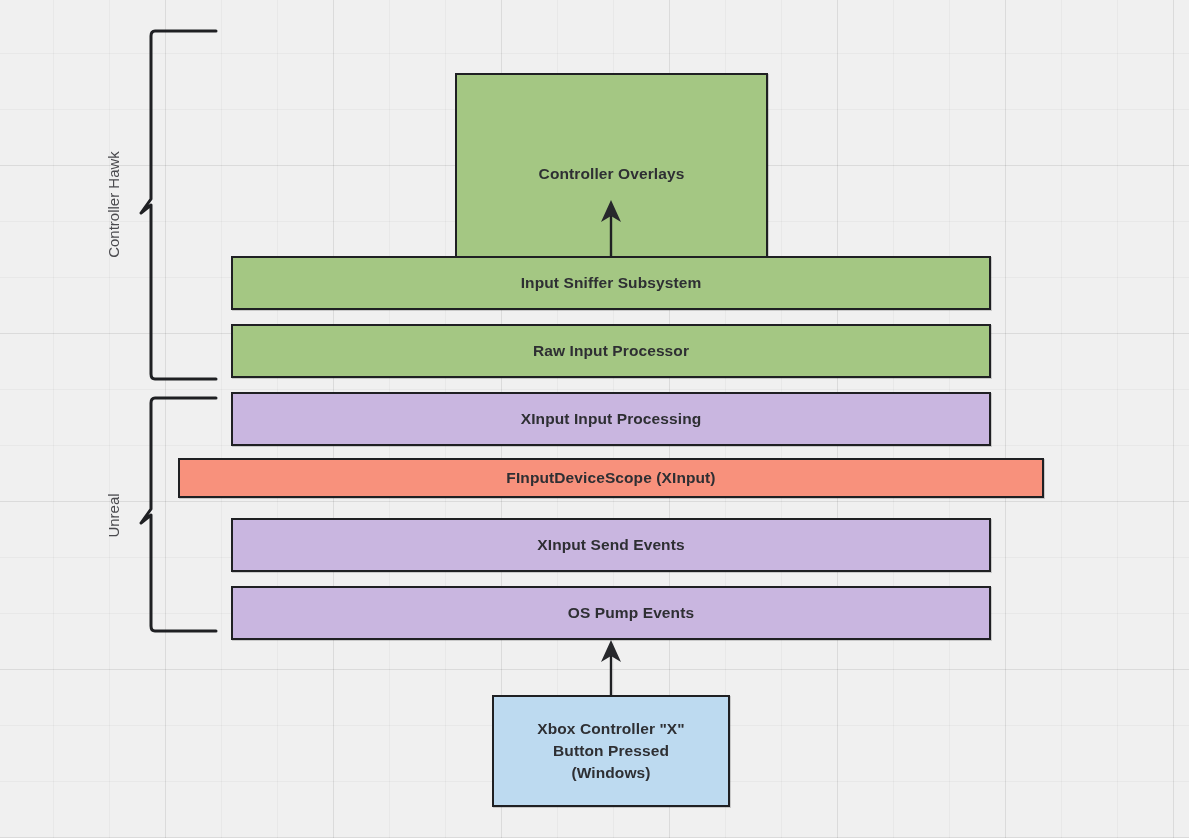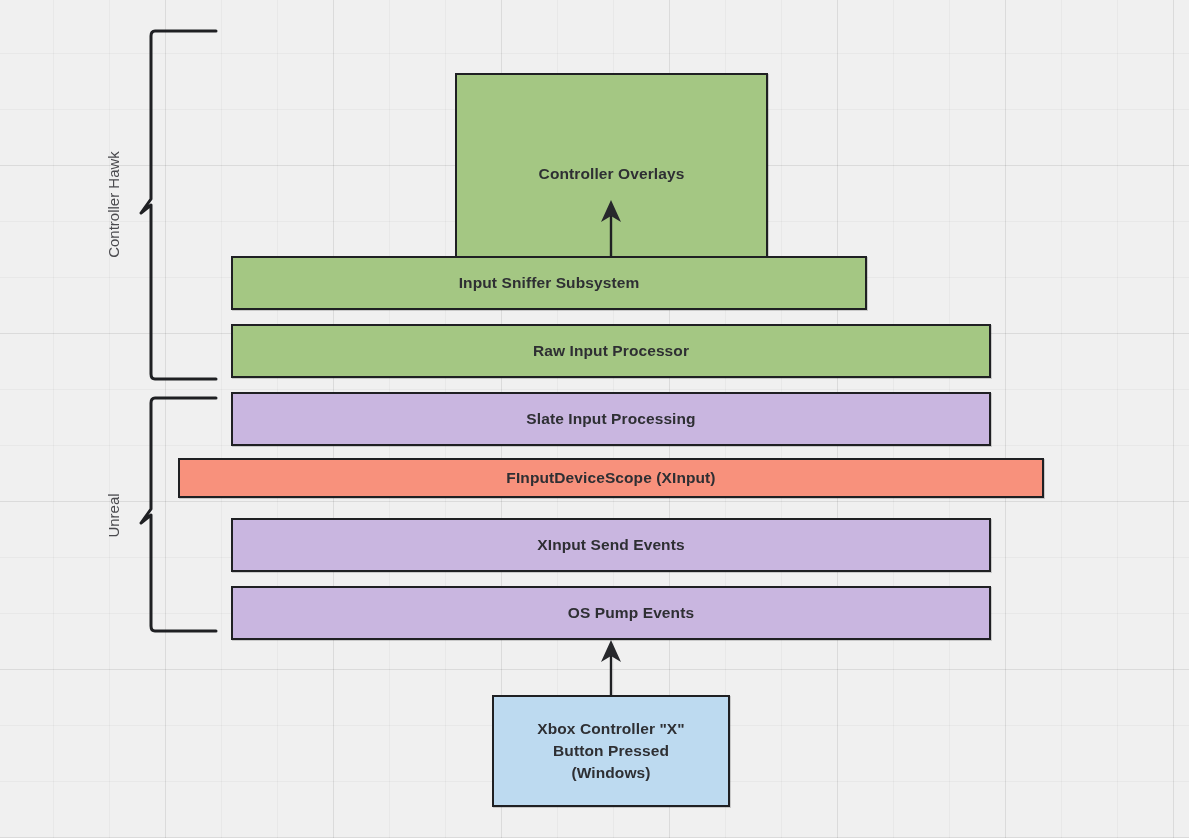--- a/index.html
+++ b/index.html
@@ -102,30 +102,30 @@
     <span class="node-label">Controller Overlays</span>
   </div>
 
   <div class="connector" style="left:595px; top:198px; width:32px; height:60px;">
     <svg width="32" height="60" viewBox="0 0 32 60">
       <line x1="16" y1="58" x2="16" y2="14" stroke="#1f2023" stroke-width="2.4"></line>
       <path d="M 16 2 L 26 24 L 16 18 L 6 24 Z" fill="#27282c"></path>
     </svg>
   </div>
 
-  <div class="node" id="node-input-sniffer-subsystem" style="left:231px; top:256px; width:636px; height:54px; background-color:#a4c783;">
+  <div class="node" id="node-input-sniffer-subsystem" style="left:231px; top:256px; width:760px; height:54px; background-color:#a4c783;">
     <span class="node-label">Input Sniffer Subsystem</span>
   </div>
 
   <div class="node" id="node-raw-input-processor" style="left:231px; top:324px; width:760px; height:54px; background-color:#a4c783;">
     <span class="node-label">Raw Input Processor</span>
   </div>
 
   <div class="node" id="node-slate-input-processing" style="left:231px; top:392px; width:760px; height:54px; background-color:#c9b6e0;">
-    <span class="node-label">Slate Input Processing</span>
+    <span class="node-label">XInput Input Processing</span>
   </div>
 
   <div class="node" id="node-finputdevicescope-xinput" style="left:178px; top:458px; width:866px; height:40px; background-color:#f8917c;">
     <span class="node-label">FInputDeviceScope (XInput)</span>
   </div>
 
   <div class="node" id="node-xinput-send-events" style="left:231px; top:518px; width:760px; height:54px; background-color:#c9b6e0;">
     <span class="node-label">XInput Send Events</span>
   </div>
 

